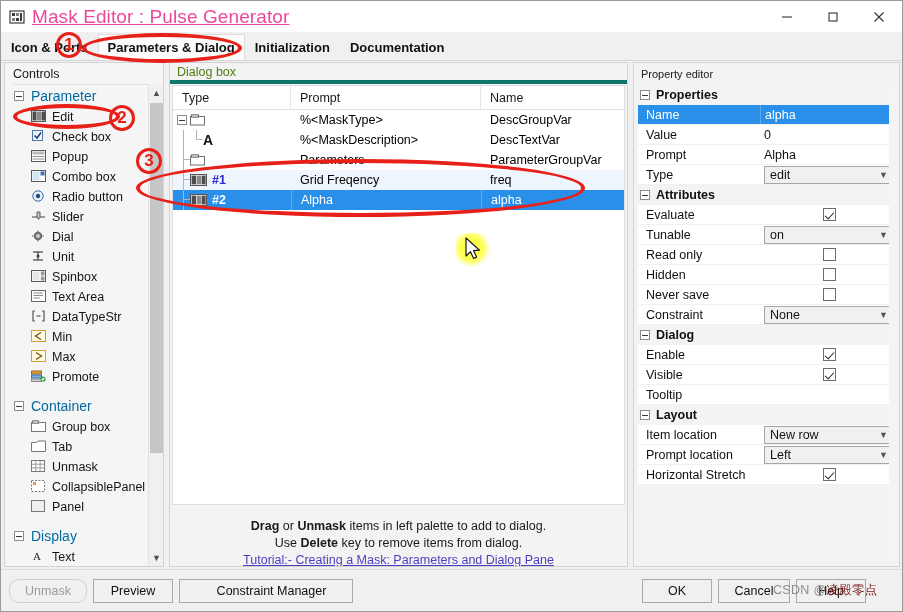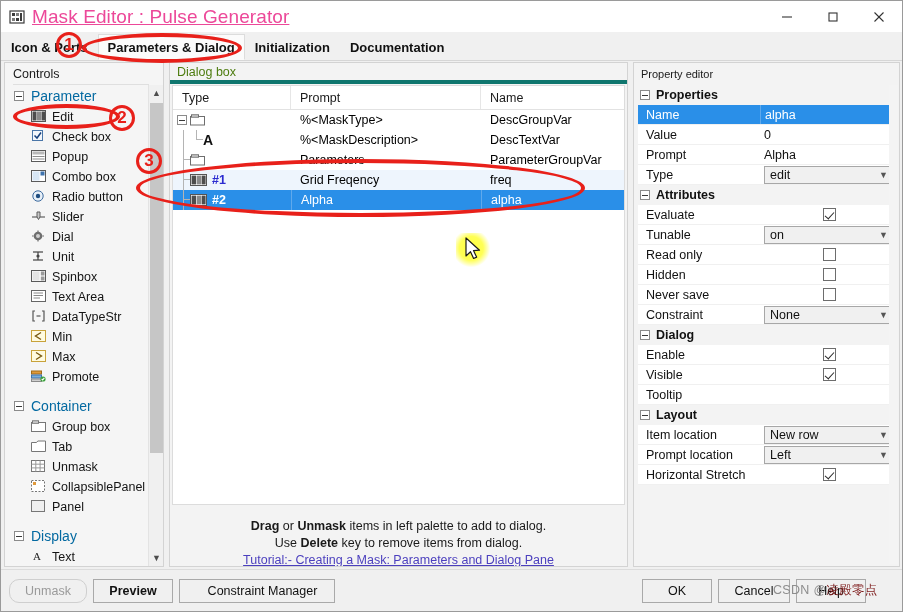--- a/index.html
+++ b/index.html
@@ -800,22 +800,22 @@
             </span>
           </div>
       </div>
 
     </div>
     <div id="prop-scroll"></div>
   </div>
 
   <div id="btnbar">
     <div class="btn disabled" style="left:8px;  width:78px;border-radius:10px;">Unmask</div>
-    <div class="btn" style="left:92px; width:80px;font-weight:bold;">Preview</div>
-    <div class="btn" style="left:178px;width:156px;padding-left:11px;">Constraint Manager</div>
+    <div class="btn" style="left:92px; width:80px;">Preview</div>
+    <div class="btn" style="left:178px;width:174px;padding-left:11px;">Constraint Manager</div>
     <div class="btn" style="left:641px;width:70px;">OK</div>
     <div class="btn" style="left:717px;width:72px;">Cancel</div>
     <div class="btn" style="left:795px;width:70px;">Help</div>
   </div>
 
   <div id="watermark">
     <span>CSDN @</span><span class="cn">凌殿零点</span>
   </div>
 
   <div id="cursor">

